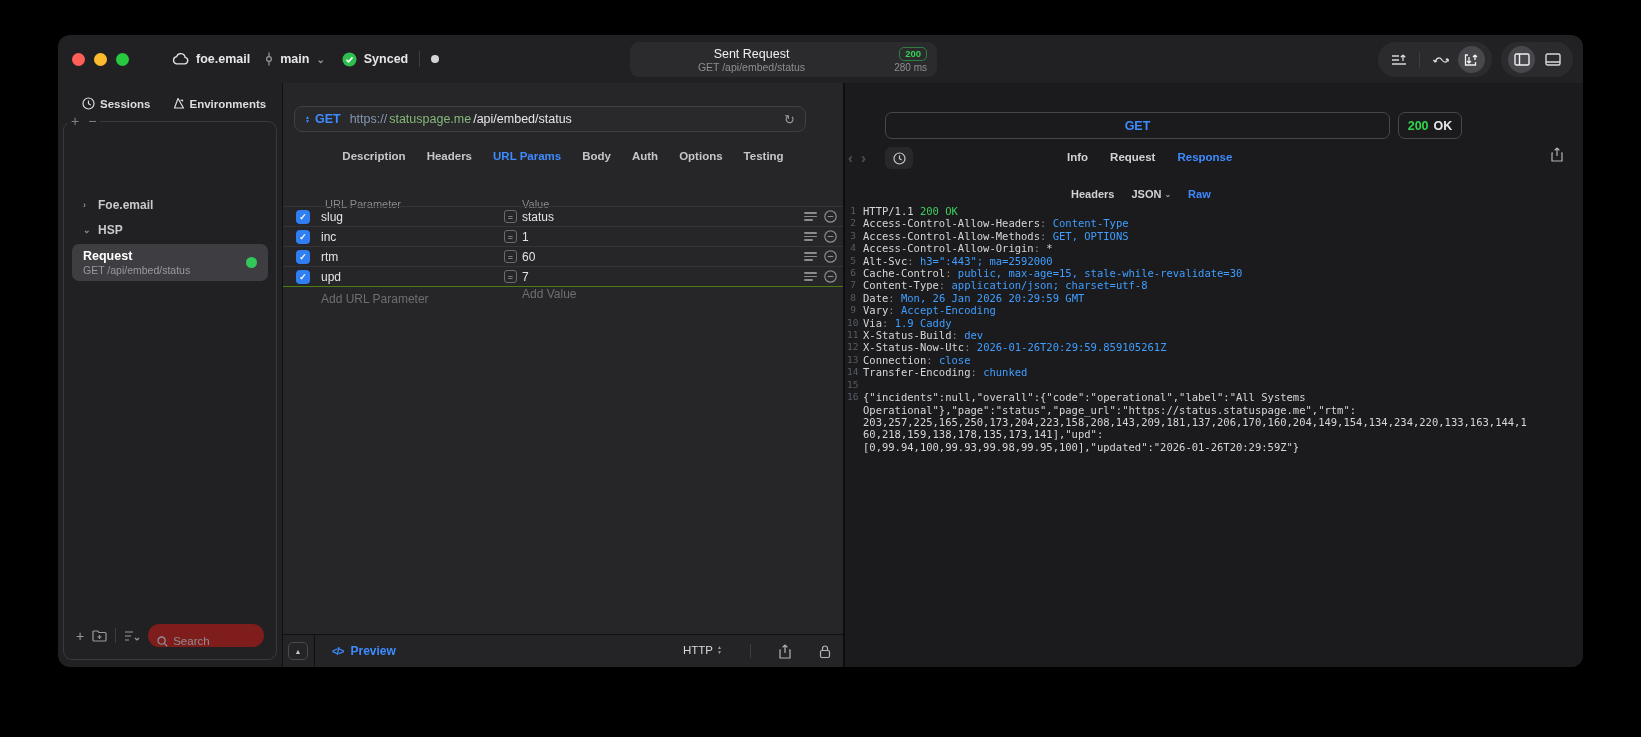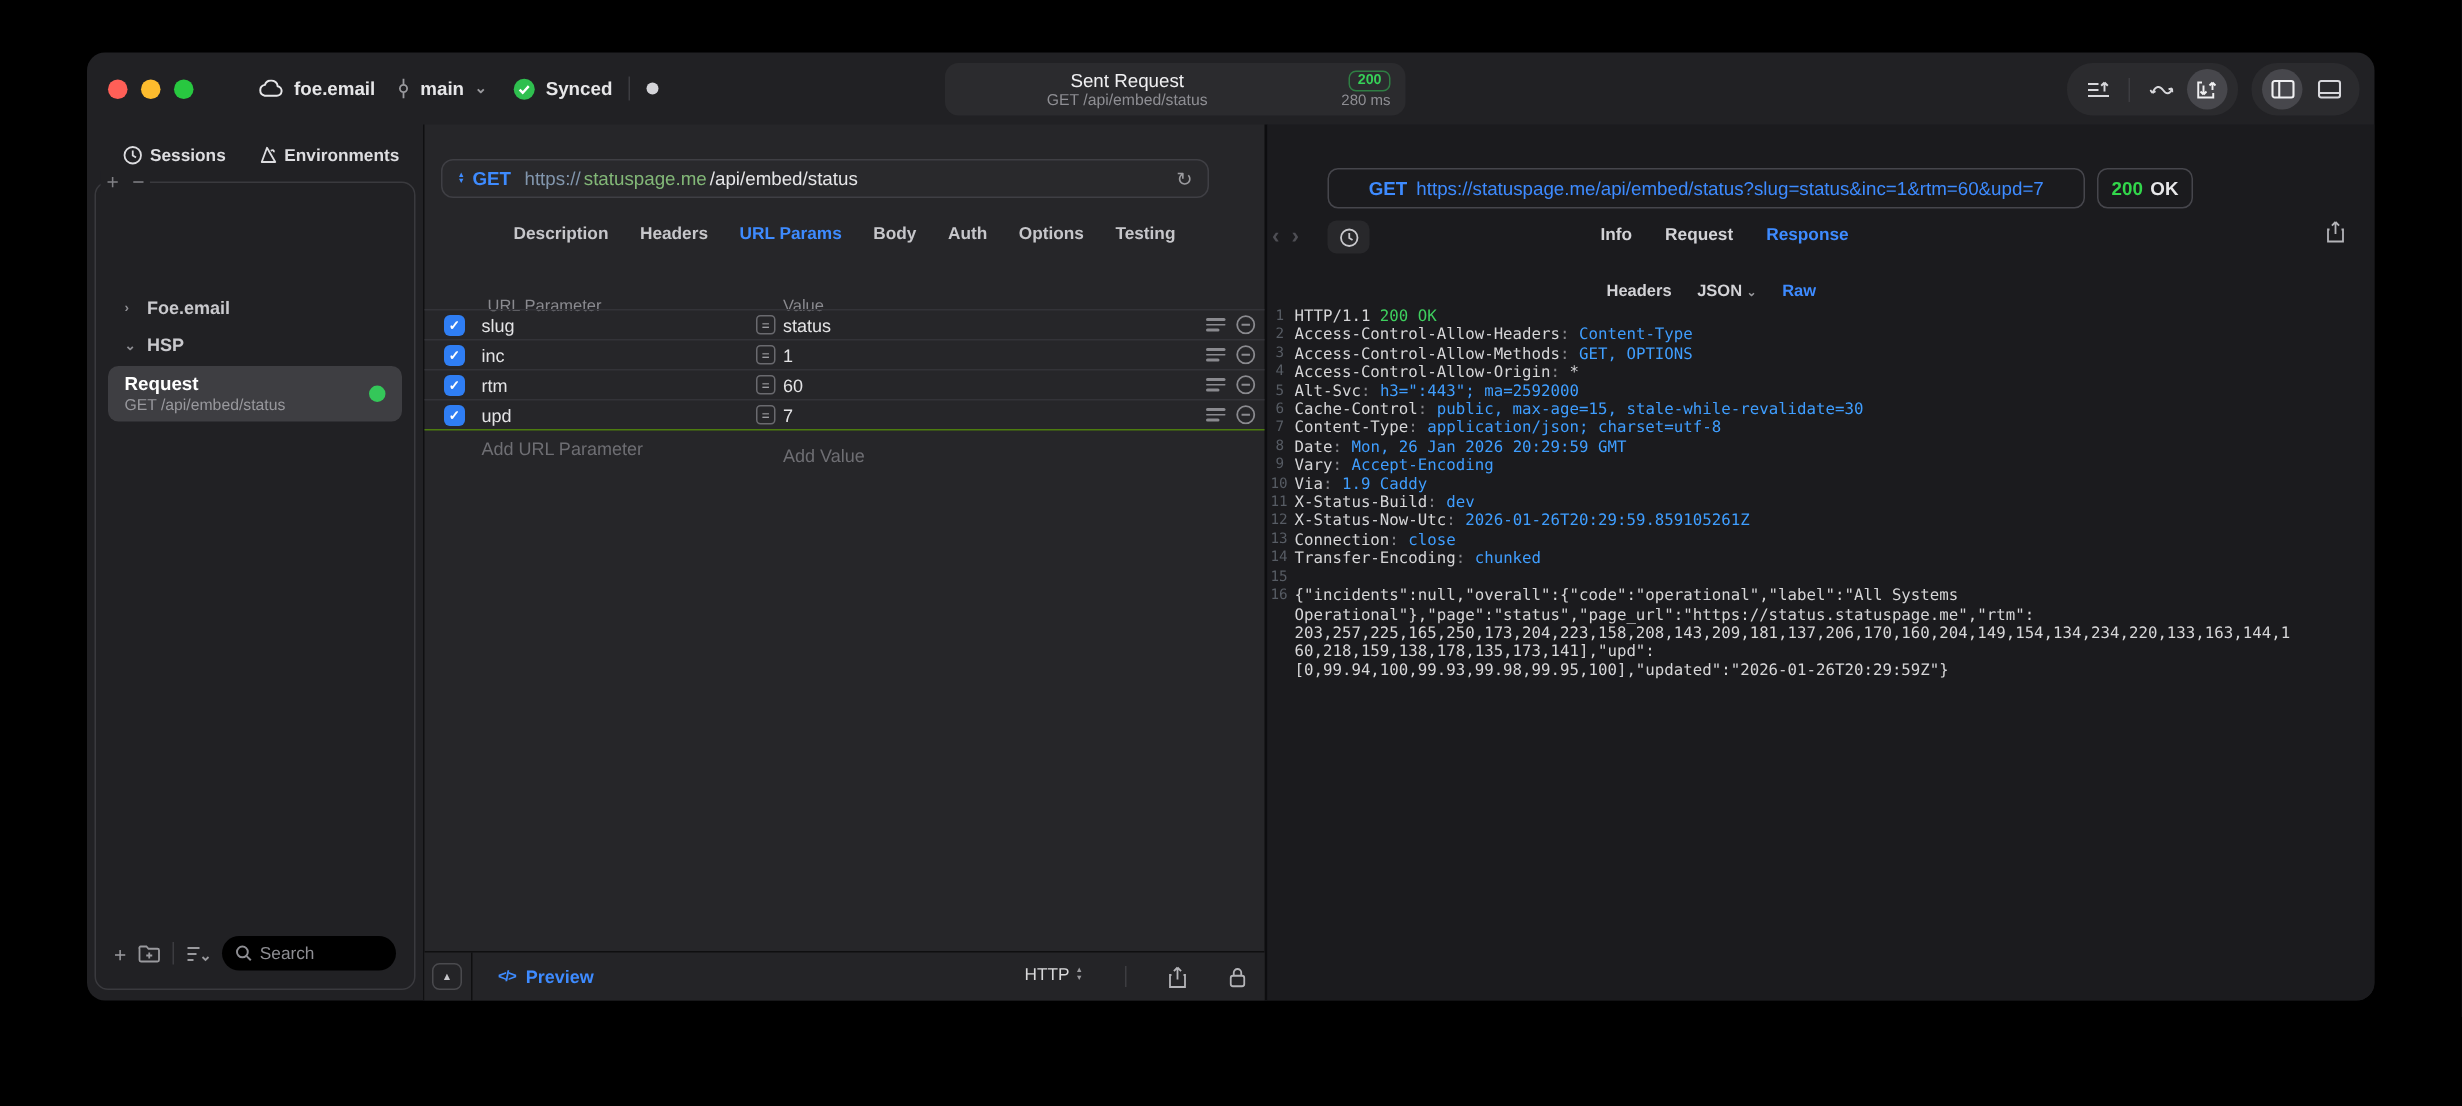--- a/index.html
+++ b/index.html
@@ -40,21 +40,21 @@
   .tree { position:absolute; top:70px; left:8px; right:8px; }
   .tree-row { display:flex; align-items:center; gap:7px; height:25px; padding-left:11px; color:#c9c9cd; font-size:12px; font-weight:600; }
   .tree-chev { color:#8e8e93; font-size:9px; width:8px; }
   .req-item { display:flex; align-items:center; padding:0 11px; height:37px; background:#3e3e42; border-radius:7px; margin-top:2px; }
   .req-text { flex:1; }
   .req-title { font-size:12.5px; font-weight:700; color:#ffffff; line-height:15px; }
   .req-sub { font-size:10.5px; color:#98989d; line-height:13px; }
   .green-dot { width:11px; height:11px; border-radius:50%; background:#34c759; }
   .sb-bottom { position:absolute; left:12px; right:12px; bottom:12px; height:23px; display:flex; align-items:center; gap:8px; color:#9a9a9e; }
   .sb-divider { width:1px; height:15px; background:#3c3c40; }
-  .search { flex:1; height:23px; background:#000000; border-radius:12px; display:flex; align-items:center; gap:5px; padding:0 9px; color:#8e8e93; font-size:11.5px; }
+  .search { flex:1; height:23px; background:#7f1d1d; border-radius:12px; display:flex; align-items:flex-end; gap:5px; padding:0 9px; color:#8e8e93; font-size:11.5px; }
 
   
   .editor { position:absolute; left:224px; top:48px; width:563px; bottom:0; background:#262629; border-left:1px solid #0f0f11; border-right:2px solid #0d0d0f; }
   .url-bar { position:absolute; left:11px; top:23px; width:512px; height:26px; background:#29292c; border:1px solid #3f3f44; border-radius:8px; display:flex; align-items:center; padding:0 10px; font-size:12.5px; gap:2px; }
   .updown { display:flex; flex-direction:column; line-height:4.5px; font-size:5px; color:#3e8bff; margin-right:3px; }
   .method { color:#3e8bff; font-weight:700; margin-right:7px; }
   .u-scheme { color:#8296ad; } .u-host { color:#83b878; } .u-path { color:#e6e6e8; }
   .reload { margin-left:auto; color:#9a9a9e; font-size:13px; }
   .editor-tabs { position:absolute; top:67px; left:0; right:0; display:flex; justify-content:center; gap:21px; font-size:11.5px; font-weight:600; color:#c6c6ca; }
   .editor-tabs .active { color:#3e8bff; }
@@ -62,21 +62,21 @@
   .ph-name { position:absolute; left:42px; } .ph-value { position:absolute; left:239px; }
   .param-row { position:absolute; left:0; right:0; height:20px; border-top:1px solid #333338; display:flex; align-items:center; font-size:12px; color:#e3e3e5; }
   .checkbox { position:absolute; left:13px; width:14px; height:14px; border-radius:4px; background:#2f7ef4; color:#fff; font-size:9px; display:flex; align-items:center; justify-content:center; font-weight:700; }
   .p-name { position:absolute; left:38px; }
   .eq-box { position:absolute; left:221px; width:13px; height:13px; border:1px solid #6a6a6f; border-radius:3px; color:#c0c0c4; font-size:9px; display:flex; align-items:center; justify-content:center; }
   .p-value { position:absolute; left:239px; }
   .row-ham { position:absolute; right:26px; display:flex; flex-direction:column; gap:2px; }
   .row-ham i { display:block; height:1.5px; background:#8a8a8f; border-radius:1px; }
   .row-minus { position:absolute; right:6px; color:#8a8a8f; }
   .add-row { position:absolute; left:0; right:0; top:203px; height:20px; border-top:1px solid #4d7c0f; font-size:12px; color:#6e6e73; }
-  .add-name { position:absolute; left:38px; top:5px; } .add-value { position:absolute; left:239px; top:10px;text-align:center; }
+  .add-name { position:absolute; left:38px; top:5px; } .add-value { position:absolute; left:239px; top:0;text-align:center; }
   .editor-footer { position:absolute; left:0; right:0; bottom:0; height:33px; background:#242427; border-top:1px solid #0f0f10; display:flex; align-items:center; }
   .collapse-box { width:20px; height:18px; border:1px solid #4a4a4e; border-radius:5px; margin-left:5px; display:flex; align-items:center; justify-content:center; color:#c8c8cc; font-size:7px; }
   .foot-sep { width:1px; height:33px; background:#0f0f10; margin-left:6px; }
   .preview-wrap { display:flex; align-items:center; gap:7px; margin-left:17px; color:#3e8bff; font-size:12px; font-weight:600; }
   .code-glyph { font-size:10px; font-weight:700; letter-spacing:-1px; }
   .foot-right { margin-left:auto; display:flex; align-items:flex-start; gap:28px; margin-right:12px; color:#d8d8da; font-size:11.5px; font-weight:400; }
   .updown-gray { display:flex; flex-direction:column; line-height:4.5px; font-size:5px; color:#9a9a9e; }
   .foot-right .sep { width:1px; height:14px; background:#3d3d41; }
   .foot-icon { color:#b4b4b8; display:flex; }
 
@@ -401,21 +401,20 @@
               <path d="M3.5 6.5V4.5a2.5 2.5 0 0 1 5 0v2"></path>
           </svg>
         </span>
       </span>
     </div>
   </section>
 
   <section class="viewer">
     <div class="resp-url">
       <span class="m">GET</span>
-      <span>https://statuspage.me/api/embed/status?slug=status&amp;inc=1&amp;rtm=60&amp;upd=7</span>
     </div>
     <div class="resp-status">
       <span class="sc">200</span>
       <span class="st">OK</span>
     </div>
 
     <div class="nav-arrows">
       <span>‹</span>
       <span>›</span>
     </div>

